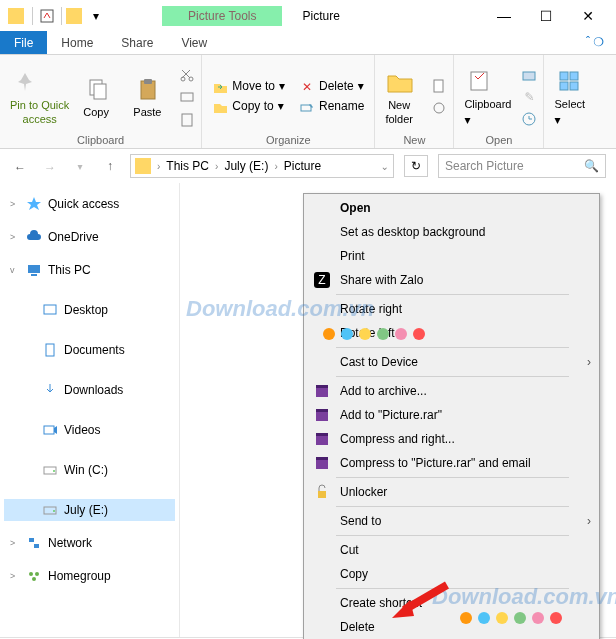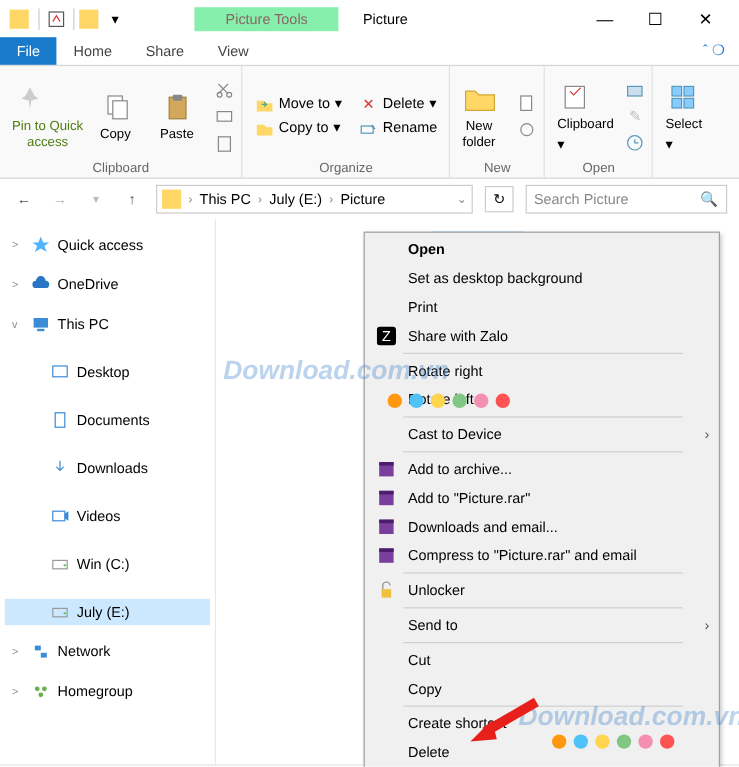--- a/index.html
+++ b/index.html
@@ -460,21 +460,21 @@
       </span>
       <span>Add to "Picture.rar"</span>
     </div>
     <div class="citem">
       <span class="cicon">
         <svg width="16" height="16">
           <rect x="2" y="2" width="12" height="12" fill="#7a3e9d"></rect>
           <rect x="2" y="2" width="12" height="3" fill="#4a1e6d"></rect>
         </svg>
       </span>
-      <span>Downloads and email...</span>
+      <span>Compress and right...</span>
     </div>
     <div class="citem">
       <span class="cicon">
         <svg width="16" height="16">
           <rect x="2" y="2" width="12" height="12" fill="#7a3e9d"></rect>
           <rect x="2" y="2" width="12" height="3" fill="#4a1e6d"></rect>
         </svg>
       </span>
       <span>Compress to "Picture.rar" and email</span>
     </div>

